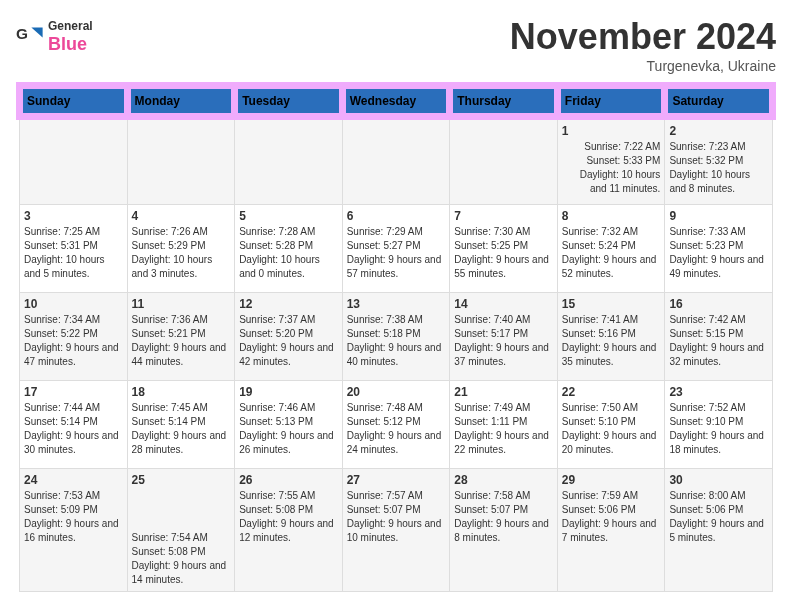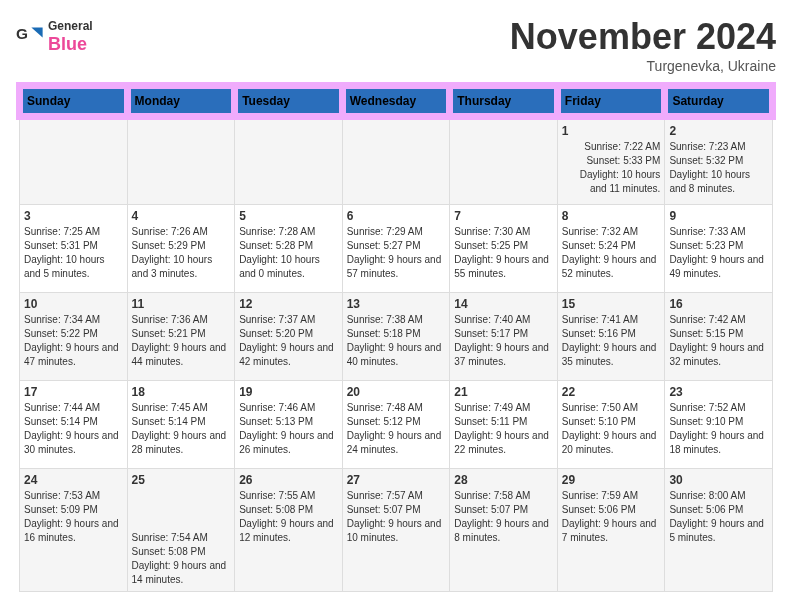--- a/index.html
+++ b/index.html
@@ -251,21 +251,21 @@
         </td>
         <td>
           <span class="day-number">20</span>
           <div class="day-info" style="white-space: pre-wrap;">Sunrise: 7:48 AM
 Sunset: 5:12 PM
 Daylight: 9 hours and 24 minutes.</div>
         </td>
         <td>
           <span class="day-number">21</span>
           <div class="day-info" style="white-space: pre-wrap;">Sunrise: 7:49 AM
-Sunset: 5:11 PM
+Sunset: 1:11 PM
 Daylight: 9 hours and 22 minutes.</div>
         </td>
         <td>
           <span class="day-number">22</span>
           <div class="day-info" style="white-space: pre-wrap;">Sunrise: 7:50 AM
 Sunset: 5:10 PM
 Daylight: 9 hours and 20 minutes.</div>
         </td>
         <td>
           <span class="day-number">23</span>

